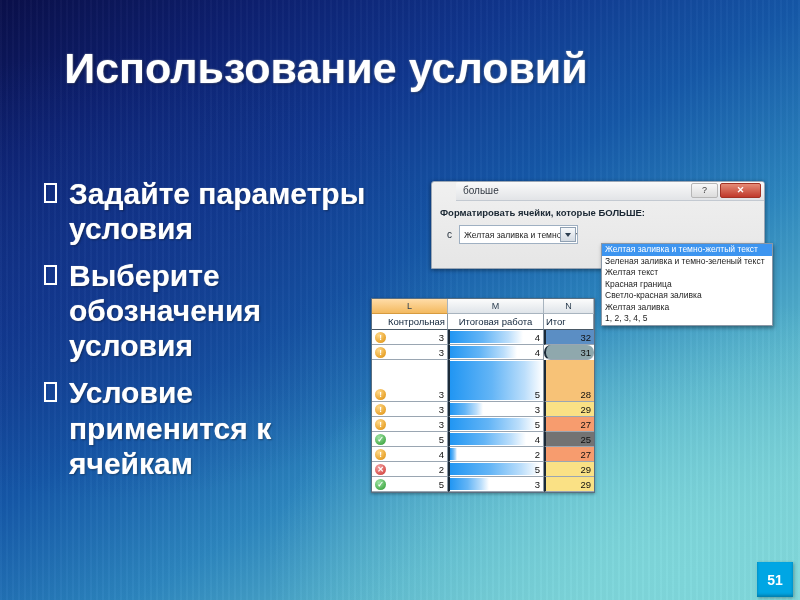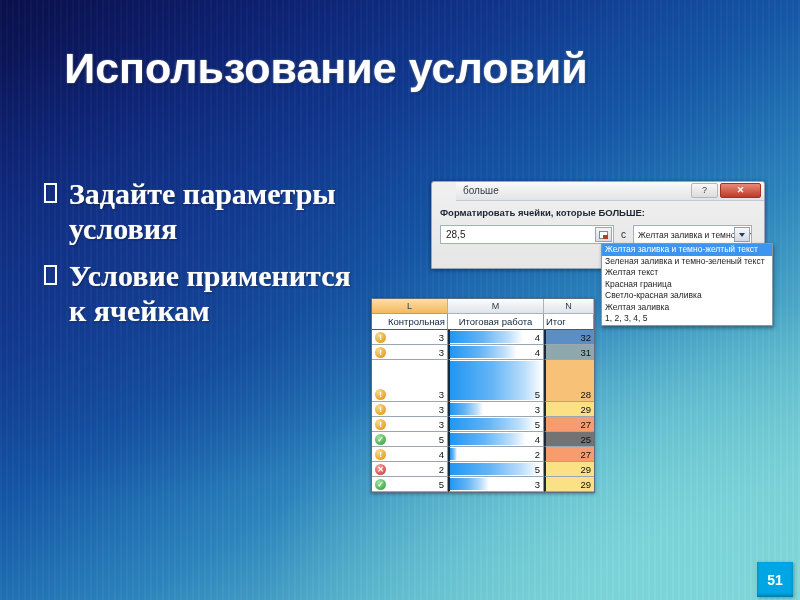--- a/index.html
+++ b/index.html
@@ -53,21 +53,20 @@
   
   .bullets {
     position: absolute;
     left: 44px; top: 176px;
     width: 330px;
   }
   .bullet-row {
     display: flex;
     align-items: flex-start;
     margin-bottom: 12px;
-    font-family: Liberation Serif, serif;
   }
   .bullet-glyph {
     flex: 0 0 auto;
     width: 13px; height: 20px;
     border: 2px solid #ffffff;
     margin-right: 12px;
     margin-top: 7px;
   }
   .bullet-text {
     font-size: 30px;
@@ -302,39 +301,37 @@
 
   <div class="title">Использование условий</div>
 
   <div class="bullets">
     <div class="bullet-row">
       <span class="bullet-glyph"></span>
       <span class="bullet-text">Задайте параметры условия</span>
     </div>
     <div class="bullet-row">
       <span class="bullet-glyph"></span>
+      <span class="bullet-text">Выберите обозначения условия</span>
+    </div>
+    <div class="bullet-row">
+      <span class="bullet-glyph"></span>
       <span class="bullet-text">Условие применится к ячейкам</span>
     </div>
   </div>
 
   <div class="dialog">
     <div class="dlg-titlebar">
       <span class="dlg-title">больше</span>
       <span class="dlg-btn dlg-help">?</span>
       <span class="dlg-btn dlg-close">✕</span>
     </div>
     <div class="dlg-body">
       <div class="dlg-label">Форматировать ячейки, которые БОЛЬШЕ:</div>
       <div class="dlg-row">
-        <div class="value-box">
-          <span class="value-text">28,5</span>
-          <span class="range-icon">
-              <i></i>
-            </span>
-        </div>
         <span class="with-label">с</span>
         <div class="combo">
           <span class="combo-text">Желтая заливка и темно-желтый текст</span>
           <span class="combo-arrow">
               <span></span>
             </span>
         </div>
       </div>
     </div>
   </div>
@@ -379,21 +376,21 @@
         </div>
         <div class="row">
           <div class="cell c-l">
             <span class="icon warn">!</span>
             <span class="cellval">3</span>
           </div>
           <div class="cell c-m">
             <span class="databar" style="width: 72%;"></span>
             <span class="cellval">4</span>
           </div>
-          <div class="cell c-n" style="background: rgb(143, 168, 173);">
+          <div class="cell c-n" style="background: rgb(143, 168, 173); border-radius: 7px;">
             <span class="cellval">31</span>
           </div>
         </div>
         <div class="row tall">
           <div class="cell c-l">
             <span class="icon warn">!</span>
             <span class="cellval">3</span>
           </div>
           <div class="cell c-m">
             <span class="databar" style="width: 100%;"></span>

